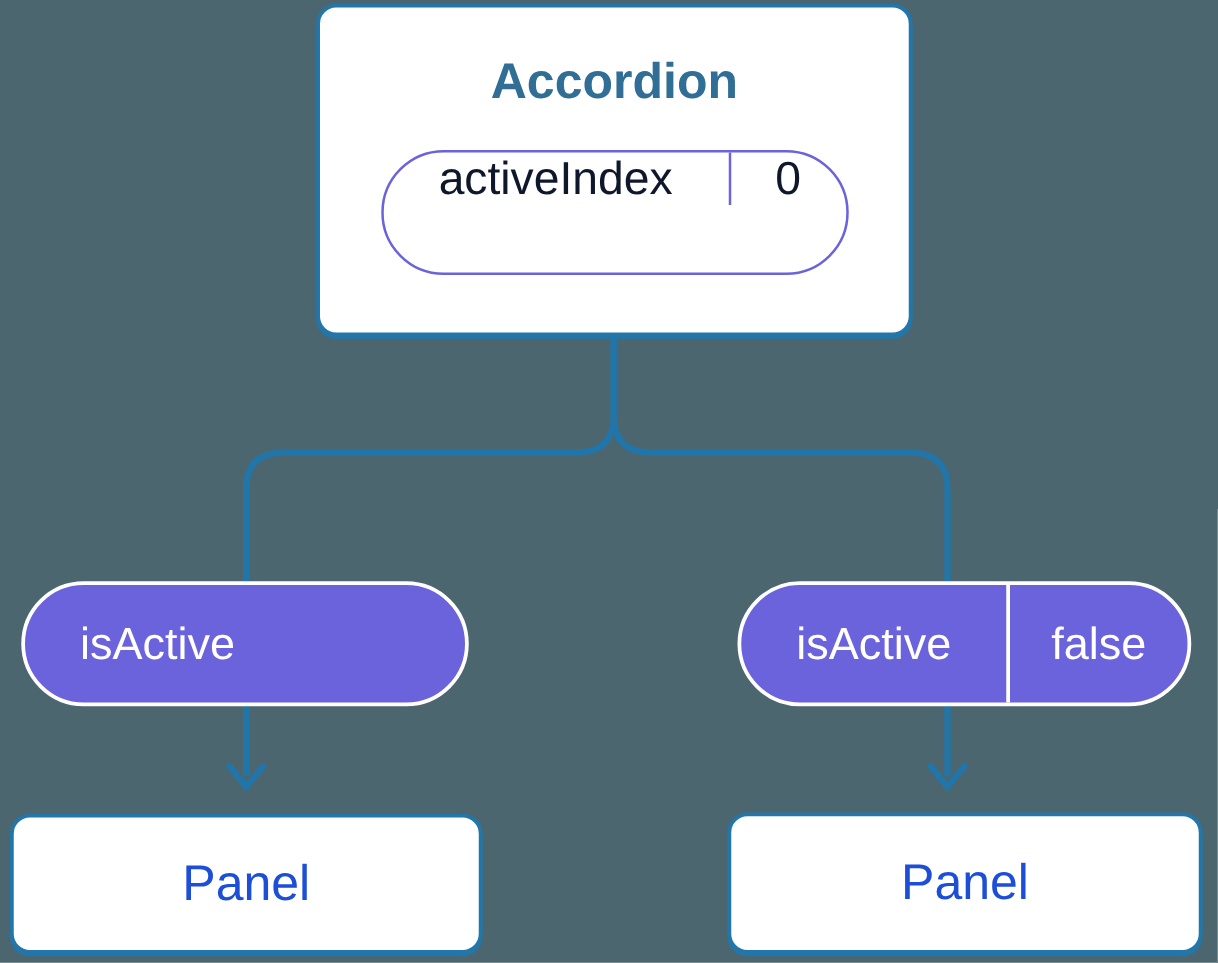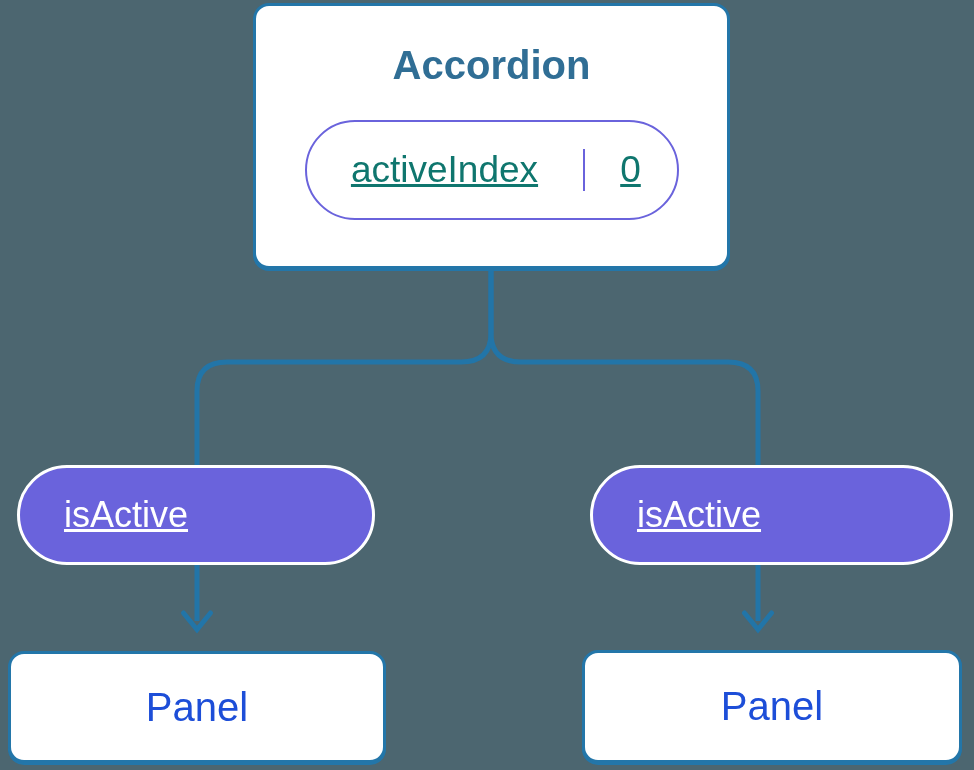--- a/index.html
+++ b/index.html
@@ -51,26 +51,25 @@
     color: #1d4ed8;
   }
 
   .state-pill {
     box-sizing: border-box;
     margin-top: 34px;
     width: 374px; height: 100px;
     border: 2.5px solid #6A63DC;
     border-radius: 50px;
     display: flex;
-    align-items: center;
-    color: #0f766e;
+    align-items: flex-start;
+    color: #0f172a;
     font-size: 37px;
     font-weight: 500;
     background: #FFFFFF;
-    text-decoration: underline;
   }
   .state-pill .seg-name {
     flex: 1;
     display: flex; align-items: center; justify-content: center;
   }
   .state-pill .seg-value {
     width: 92px;
     border-left: 2.5px solid #6A63DC;
     display: flex; align-items: center; justify-content: center;
   }
@@ -83,21 +82,21 @@
     border-radius: 52px;
     display: flex;
     align-items: stretch;
     color: #FFFFFF;
     font-size: 36px;
     font-weight: 500;
     z-index: 2;
   }
   .prop-pill .seg-name {
     width: 212px;
-    display: flex; align-items: center; justify-content: center; text-decoration: underline;
+    display: flex; align-items: center; justify-content: center;
   }
   .prop-pill .seg-value {
     flex: 1;
     border-left: 3px solid #FFFFFF;
     display: flex; align-items: center; justify-content: center;
   }
   .prop-pill-left  { left: 17px;  top: 465px; width: 358px; height: 100px; }
   .prop-pill-right { left: 590px; top: 465px; width: 363px; height: 100px; }
 
   .panel-card {
@@ -129,20 +128,21 @@
       <div class="seg-value">0</div>
     </div>
   </div>
 
   <div class="prop-pill prop-pill-left">
     <div class="seg-name">isActive</div>
   </div>
 
   <div class="prop-pill prop-pill-right">
     <div class="seg-name">isActive</div>
+    <div class="seg-value">false</div>
   </div>
 
   <div class="card panel-card panel-left">
     <div class="panel-title">Panel</div>
   </div>
 
   <div class="card panel-card panel-right">
     <div class="panel-title">Panel</div>
   </div>
 

